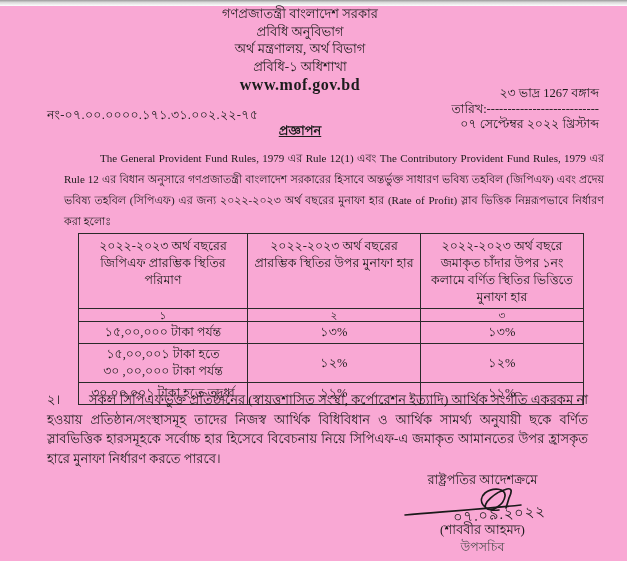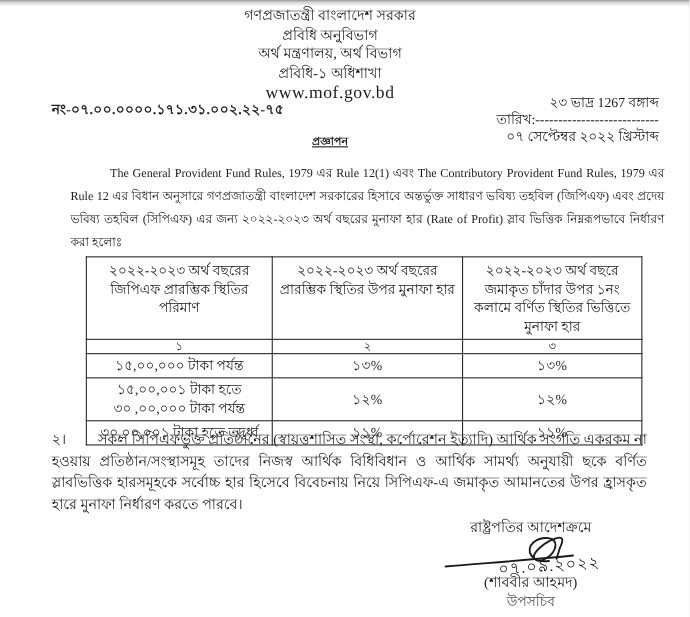--- a/index.html
+++ b/index.html
@@ -1,47 +1,47 @@
 <!DOCTYPE html>
 <html><head>
 <meta charset="utf-8">
 <style>
   html,body{margin:0;padding:0;background:#e8e8e8;}
   .page{
     position:relative;
     width:627px;height:561px;
-    background:#ffffff;
+    background:#f9a8d4;
     overflow:hidden;
     font-family:"Liberation Serif","DejaVu Serif",serif;
     color:#1c1c1c;
   }
   .scan-edge{
     position:absolute;top:0;left:0;right:0;height:6px;
     background:linear-gradient(to bottom,#9a9a9a 0%,#d9d9d9 40%,#ffffff 100%);
   }
   
   .letterhead{
     position:absolute;top:5px;left:0;width:600px;
     text-align:center;font-size:13px;line-height:17.5px;
   }
   .letterhead .website{
-    font-weight:normal;font-size:16px;letter-spacing:.5px;margin-top:1px;
+    font-weight:bold;font-size:16px;letter-spacing:.5px;margin-top:1px;
   }
   
   .memo-no{
-    position:absolute;left:47px;top:91px;font-size:12.5px;letter-spacing:.3px;font-weight:bold;
+    position:absolute;left:47px;top:106px;font-size:12.5px;letter-spacing:.3px;
   }
   .date-block{
     position:absolute;right:28px;top:86px;text-align:right;
     font-size:12.5px;line-height:15.5px;
   }
   
   .doc-title{
     position:absolute;top:121px;left:0;width:600px;text-align:center;
-    font-weight:bold;font-size:10px;
+    font-weight:bold;font-size:13px;
   }
   .doc-title span{text-decoration:underline;}
   
   .para1{
     position:absolute;left:64px;top:148px;width:540px;
     font-size:11px;line-height:21px;
     text-align:justify;text-indent:36px;margin:0;
   }
   .para2{
     position:absolute;left:47px;top:390px;width:541px;

